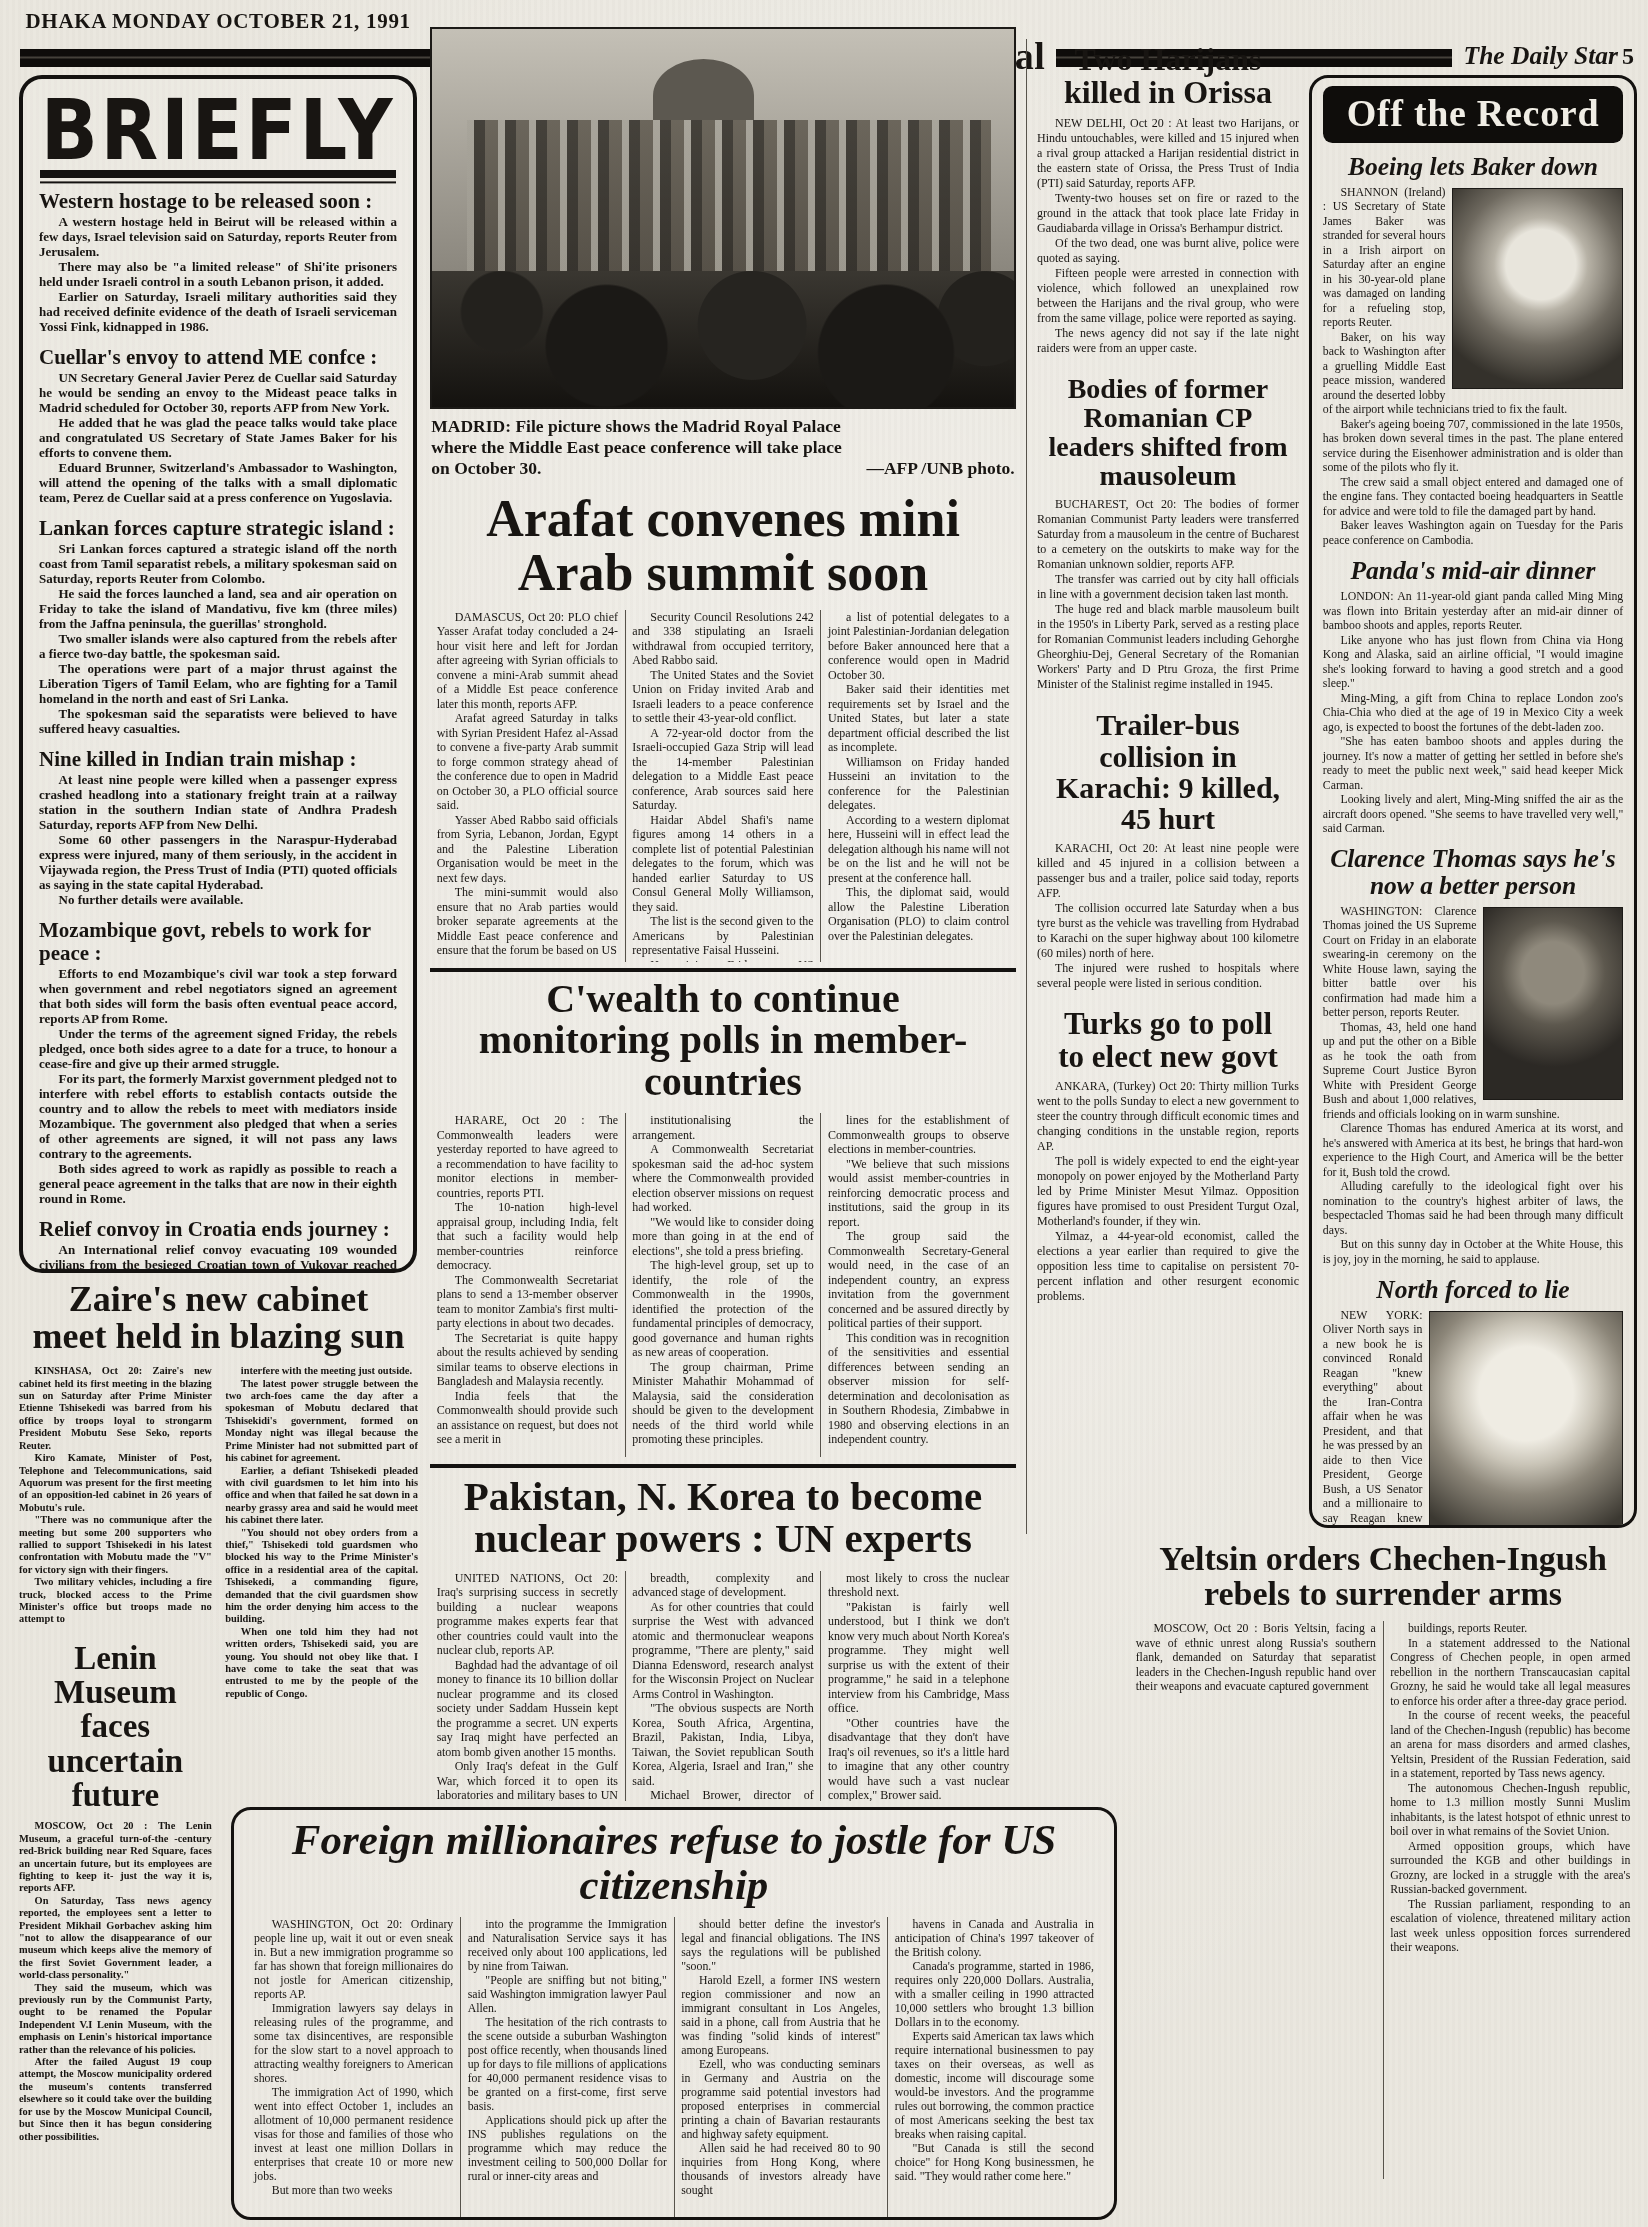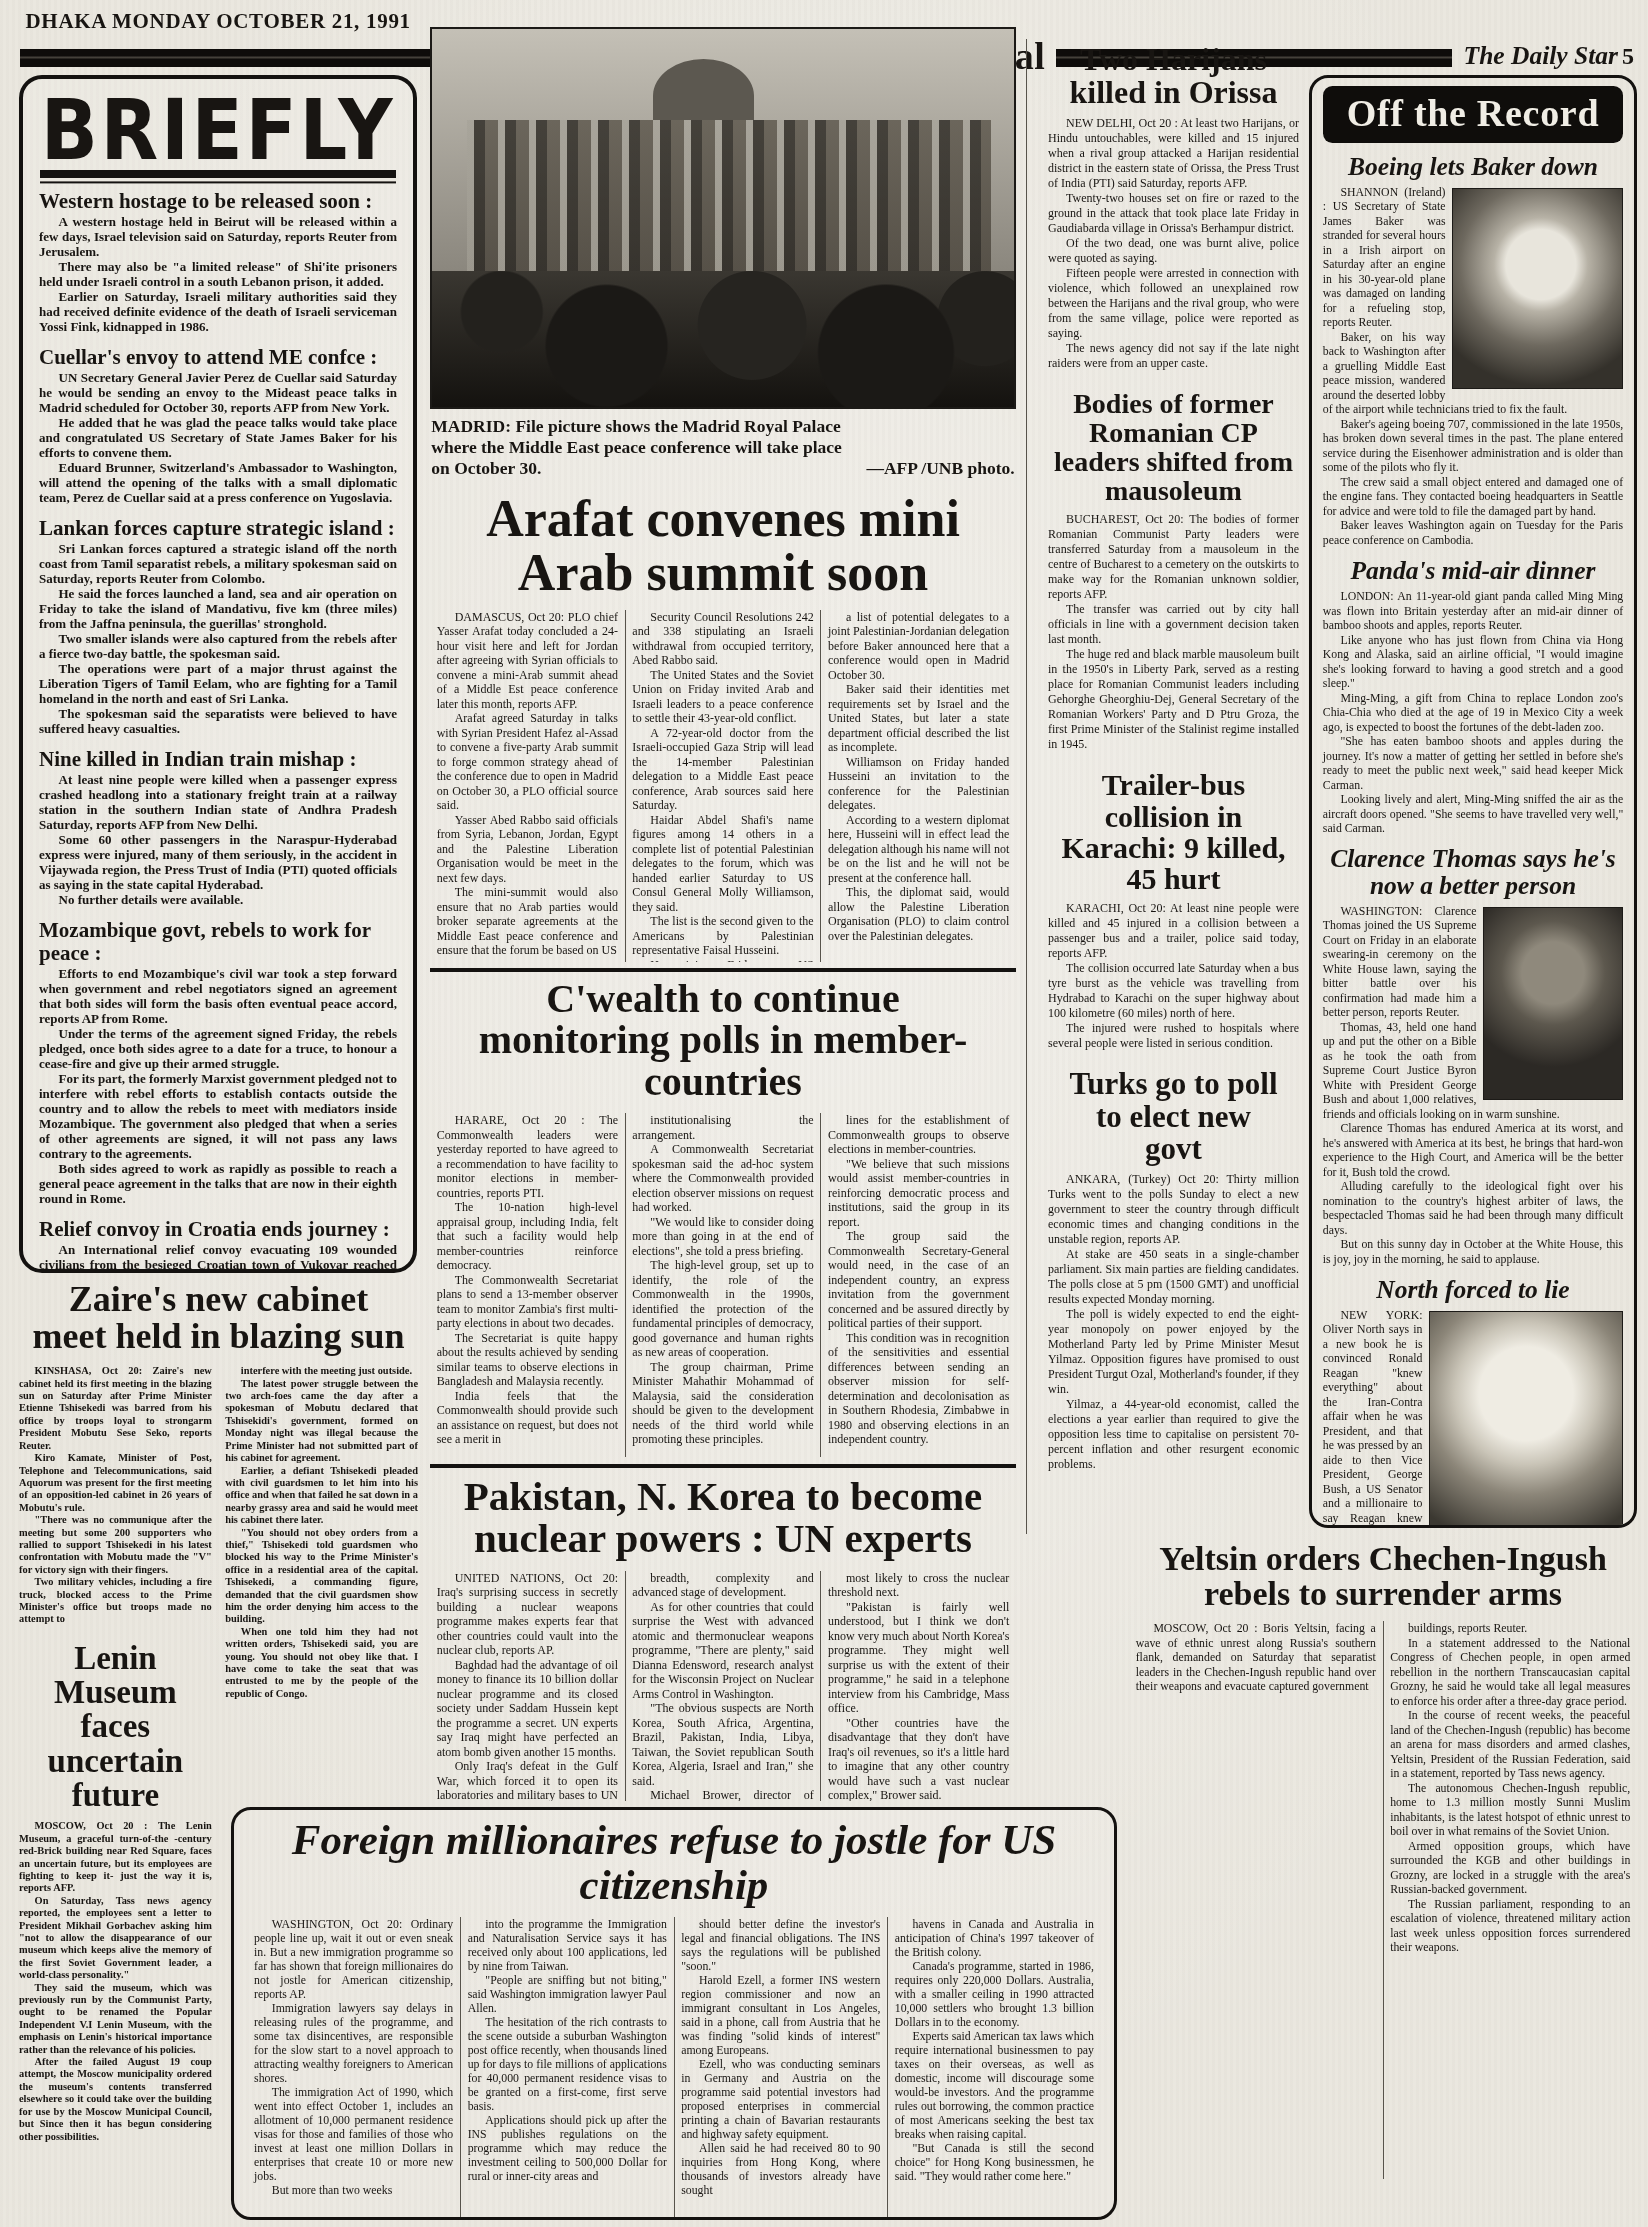--- a/index.html
+++ b/index.html
@@ -53,21 +53,21 @@
   .hl-arafat{font-size:52px;margin:13.4px 0 9.4px;}
   .center .art-body{font-size:12px;line-height:14.5px;}
   .c-arafat .cols{height:352px;overflow:hidden;justify-content:flex-end;}
   .xrule{border:0;border-top:4px solid #141210;margin:6.7px 0 5.4px;}
   .hl-cwealth{font-size:40px;margin:5.4px 27px 10.8px;}
   .c-cwealth .cols{height:344px;overflow:hidden;}
   .hl-pak{font-size:41px;margin:6.7px 20px 10.8px;}
   .c-pak .cols{height:263px;overflow:hidden;}
   
   .col4{position:absolute;left:1026px;top:39px;width:273px;height:1495px;overflow:hidden;
-    border-left:1.3px solid #57534b;padding-left:21px;box-sizing:border-box;}
+    border-left:1.3px solid #57534b;padding-left:10px;box-sizing:border-box;}
   .col4 .art-body{font-size:12px;line-height:15px;}
   .hl-harijans{font-size:32px;margin:4px 6.7px 6.7px;}
   .hl-romanian{font-size:28px;margin:17.5px 4px 6.7px;}
   .hl-karachi{font-size:30px;margin:17.5px 9.4px 6.7px;}
   .hl-turks{font-size:31px;margin:17.5px 20px 6.7px;}
   
   .offrec{position:absolute;left:1309px;top:75px;width:328px;height:1453px;border:3.4px solid #141210;
     border-radius:19px;padding:8px 10.8px;box-sizing:border-box;overflow:hidden;}
   .offrec-title{background:#0f0d0b;color:#f0ede5;border-radius:9.4px;text-align:center;
     font-size:38px;font-weight:bold;padding:5.4px 0 8px;letter-spacing:0.7px;}
@@ -287,21 +287,20 @@
       <div class="art-body">
           <p>KARACHI, Oct 20: At least nine people were killed and 45 injured in a collision between a passenger bus and a trailer, police said today, reports AFP.</p>
           <p>The collision occurred late Saturday when a bus tyre burst as the vehicle was travelling from Hydrabad to Karachi on the super highway about 100 kilometre (60 miles) north of here.</p>
           <p>The injured were rushed to hospitals where several people were listed in serious condition.</p>
         </div>
     </div>
     <div>
       <h2 class="hl hl-turks">Turks go to poll to elect new govt</h2>
       <div class="art-body">
           <p>ANKARA, (Turkey) Oct 20: Thirty million Turks went to the polls Sunday to elect a new government to steer the country through difficult economic times and changing conditions in the unstable region, reports AP.</p>
-          <p>At stake are 450 seats in a single-chamber parliament. Six main parties are fielding candidates. The polls close at 5 pm (1500 GMT) and unofficial results expected Monday morning.</p>
           <p>The poll is widely expected to end the eight-year monopoly on power enjoyed by the Motherland Party led by Prime Minister Mesut Yilmaz. Opposition figures have promised to oust President Turgut Ozal, Motherland's founder, if they win.</p>
           <p>Yilmaz, a 44-year-old economist, called the elections a year earlier than required to give the opposition less time to capitalise on persistent 70-percent inflation and other resurgent economic problems.</p>
         </div>
     </div>
   </section>
 
   <section class="offrec">
     <div class="offrec-title">Off the Record</div>
 
     <div class="ori">

